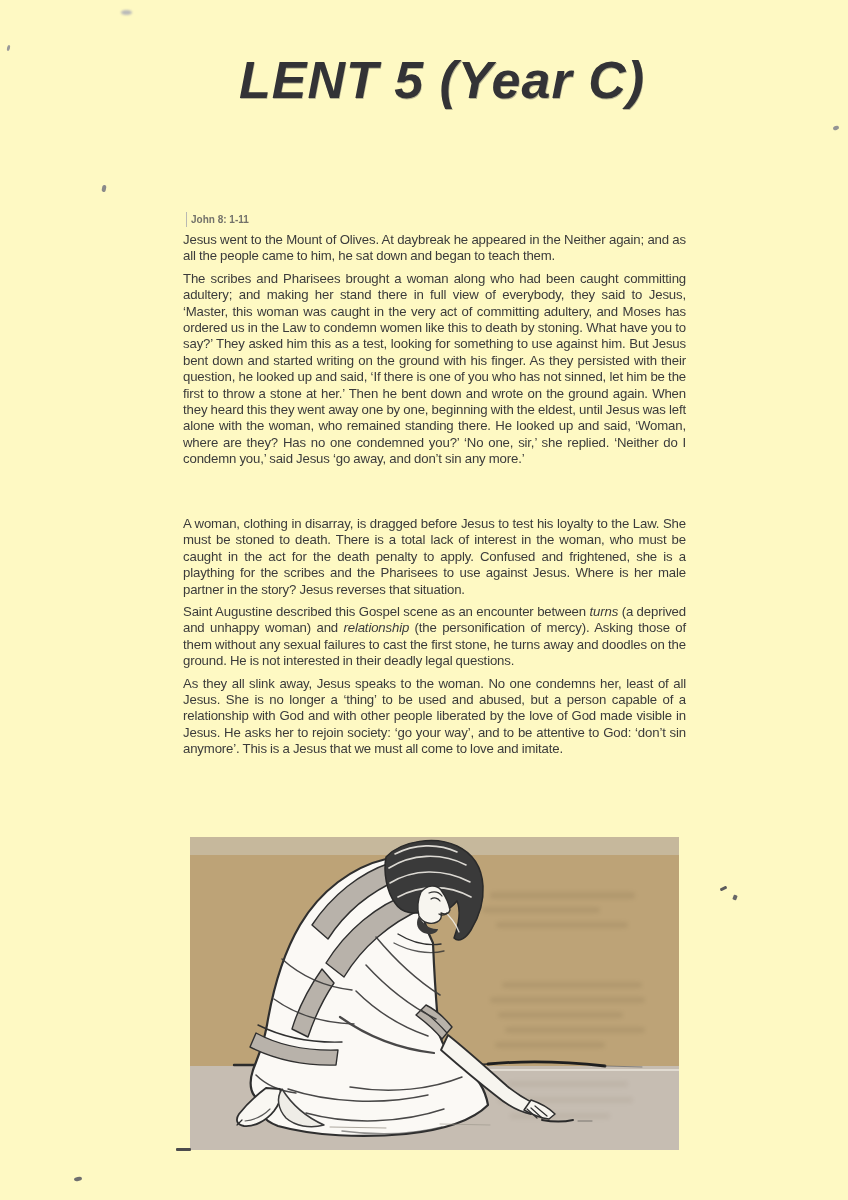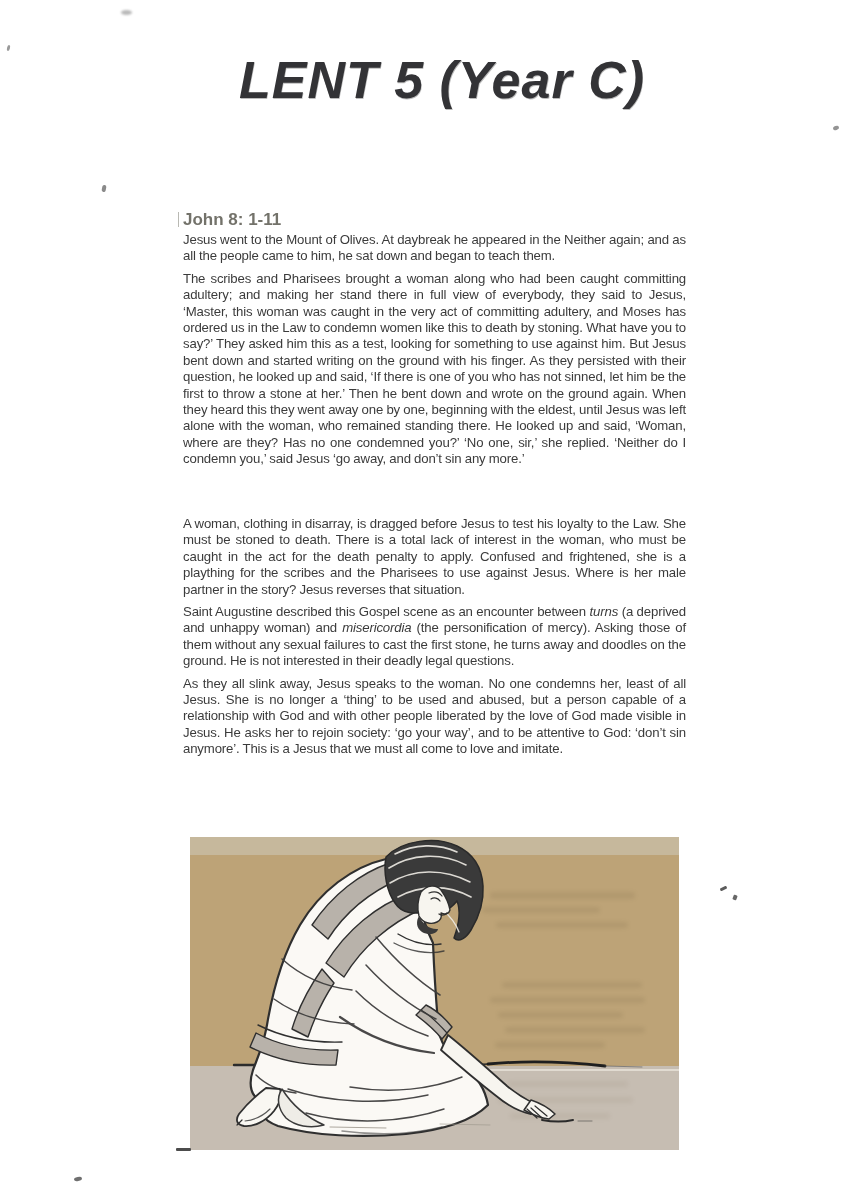--- a/index.html
+++ b/index.html
@@ -1,19 +1,19 @@
 <!DOCTYPE html>
 <html><head>
 <meta charset="utf-8">
 <style>
   html,body{margin:0;padding:0;background:#e8e8e8;}
   .page{
     position:relative;
     width:848px;height:1200px;
-    background:#ffffff;
+    background:#fef9c3;
     overflow:hidden;
     font-family:"Liberation Sans", sans-serif;
     color:#3b3b3b;
   }
   .title{
     position:absolute;
     top:50px;left:0;right:0;
     margin:0;
     padding-left:36px;
     text-align:center;
@@ -22,22 +22,22 @@
     font-weight:700;
     font-size:52px;
     letter-spacing:1px;
     color:#333336;
     text-shadow:0.6px 0.6px 0 rgba(60,60,60,0.35);
   }
   section{position:absolute;left:183px;width:503px;}
   .gospel{top:211px;}
   .reflection{top:516px;}
   section h2{
-    margin:0 0 4px 0;
-    font-size:17px;
+    margin:0 0 4px 8px;
+    font-size:10px;
     line-height:17px;
     font-weight:700;
   }
   .gospel h2{color:#73726a;position:relative;}
   .gospel h2::before{
     content:"";
     position:absolute;left:-5px;top:1px;
     width:1px;height:15px;background:#b9b9b3;
   }
   .reflection h2{color:#4e4b52;}
@@ -76,21 +76,21 @@
   <h1 class="title">LENT 5 (Year C)</h1>
 
   <section class="gospel">
     <h2>John 8: 1-11</h2>
     <p>Jesus went to the Mount of Olives. At daybreak he appeared in the Neither again; and as all the people came to him, he sat down and began to teach them.</p>
     <p>The scribes and Pharisees brought a woman along who had been caught committing adultery; and making her stand there in full view of everybody, they said to Jesus, ‘Master, this woman was caught in the very act of committing adultery, and Moses has ordered us in the Law to condemn women like this to death by stoning. What have you to say?’ They asked him this as a test, looking for something to use against him. But Jesus bent down and started writing on the ground with his finger. As they persisted with their question, he looked up and said, ‘If there is one of you who has not sinned, let him be the first to throw a stone at her.’ Then he bent down and wrote on the ground again. When they heard this they went away one by one, beginning with the eldest, until Jesus was left alone with the woman, who remained standing there. He looked up and said, ‘Woman, where are they? Has no one condemned you?’ ‘No one, sir,’ she replied. ‘Neither do I condemn you,’ said Jesus ‘go away, and don’t sin any more.’</p>
   </section>
 
   <section class="reflection">
     <p>A woman, clothing in disarray, is dragged before Jesus to test his loyalty to the Law. She must be stoned to death. There is a total lack of interest in the woman, who must be caught in the act for the death penalty to apply. Confused and frightened, she is a plaything for the scribes and the Pharisees to use against Jesus. Where is her male partner in the story? Jesus reverses that situation.</p>
-    <p>Saint Augustine described this Gospel scene as an encounter between <i>turns</i> (a deprived and unhappy woman) and <i>misericordia</i> (the personification of mercy). Asking those of them without any sexual failures to cast the first stone, he turns away and doodles on the ground. He is not interested in their deadly legal questions.</p>
+    <p>Saint Augustine described this Gospel scene as an encounter between <i>turns</i> (a deprived and unhappy woman) and <i>relationship</i> (the personification of mercy). Asking those of them without any sexual failures to cast the first stone, he turns away and doodles on the ground. He is not interested in their deadly legal questions.</p>
     <p>As they all slink away, Jesus speaks to the woman. No one condemns her, least of all Jesus. She is no longer a ‘thing’ to be used and abused, but a person capable of a relationship with God and with other people liberated by the love of God made visible in Jesus. He asks her to rejoin society: ‘go your way’, and to be attentive to God: ‘don’t sin anymore’. This is a Jesus that we must all come to love and imitate.</p>
   </section>
 
   <figure class="illustration">
     <svg viewBox="0 0 489 313" preserveAspectRatio="none">
       <defs>
         <filter id="b" x="-20%" y="-20%" width="140%" height="140%">
             <feGaussianBlur stdDeviation="2"></feGaussianBlur>
           </filter>
       </defs>

